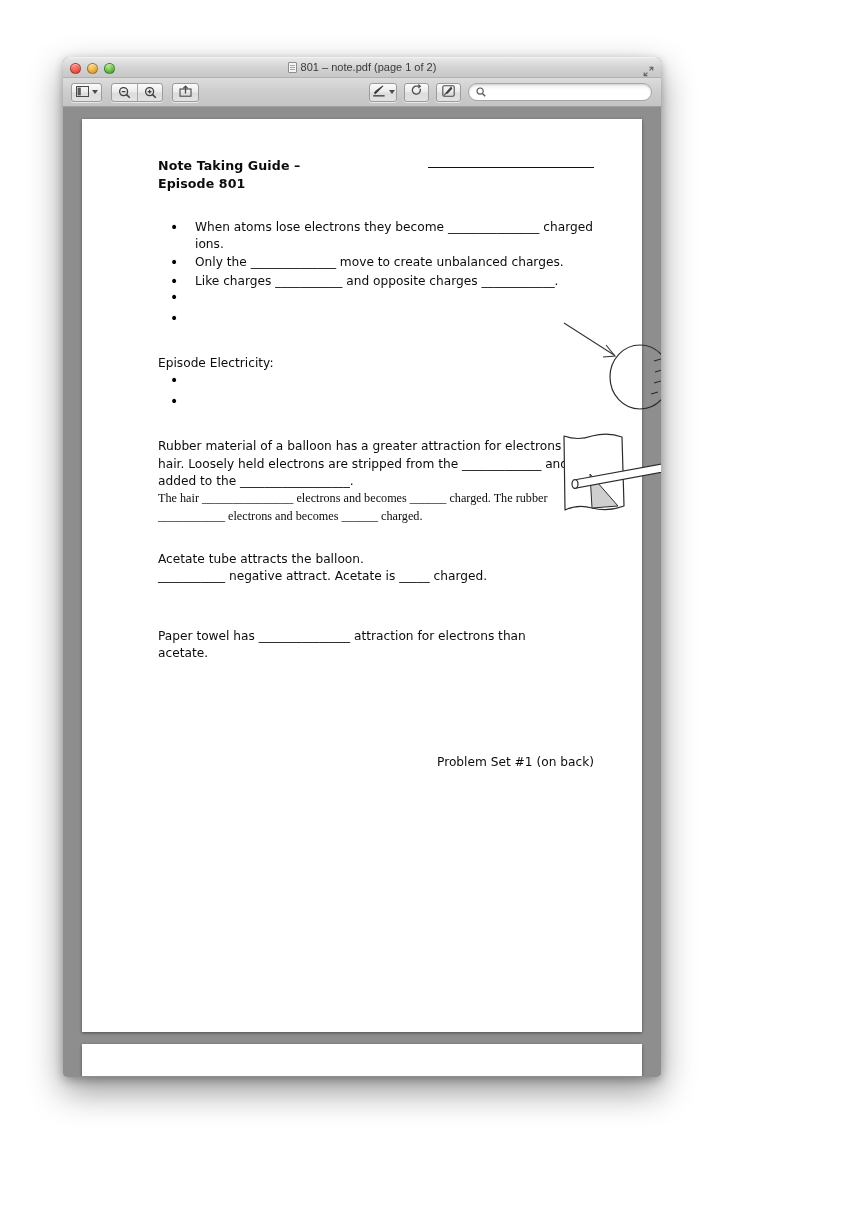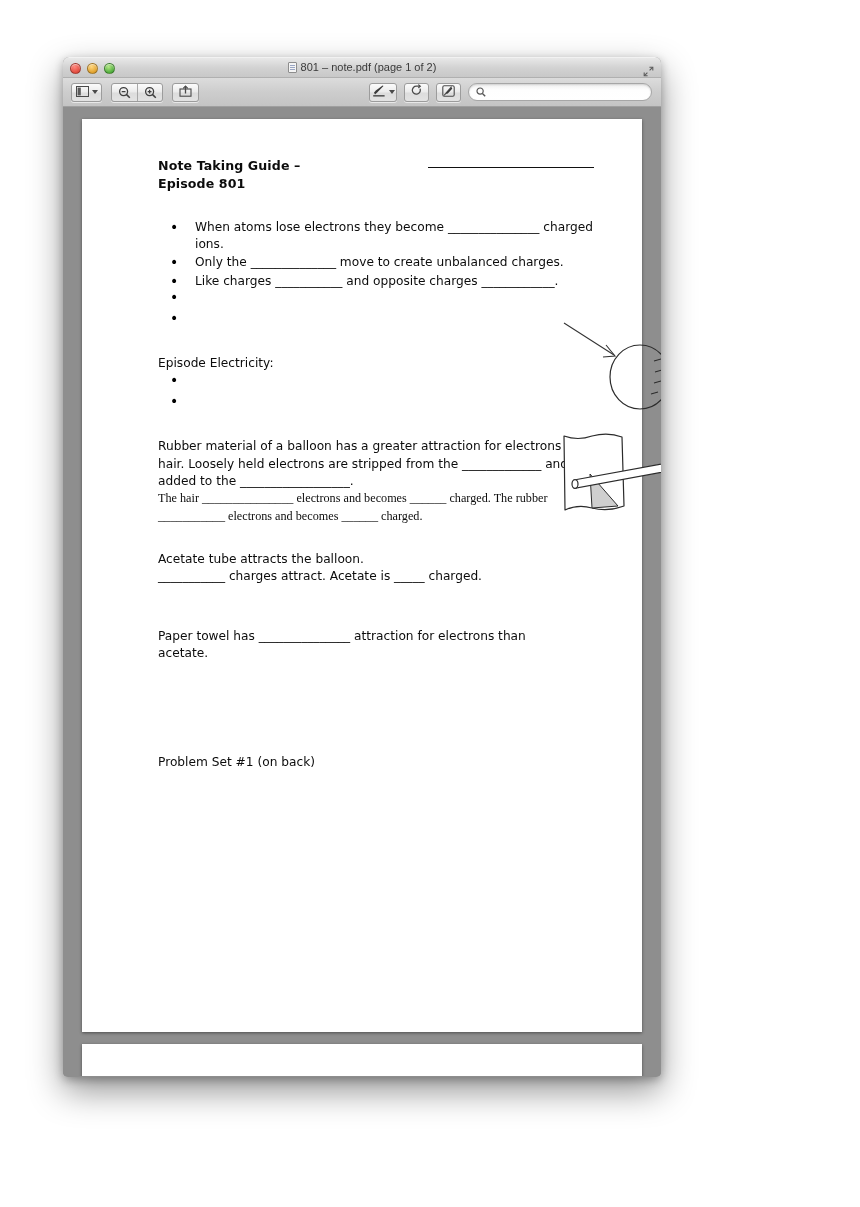--- a/index.html
+++ b/index.html
@@ -321,26 +321,26 @@
           <div class="sec-head">Episode Electricity:</div>
           <ul class="blanklist">
             <li></li>
             <li></li>
           </ul>
 
           <div class="para">Rubber material of a balloon has a greater attraction for electrons than hair. Loosely held electrons are stripped from the _____________ and added to the __________________.</div>
           <div class="para tight">The hair _______________ electrons and becomes ______ charged.  The rubber ___________ electrons and becomes ______ charged.</div>
 
           <div class="para" style="margin-top:26px; white-space:pre-line;">Acetate tube attracts the balloon.
-___________ charges attract.  Acetate is _____ charged.</div>
+___________ negative attract.  Acetate is _____ charged.</div>
 
           <div class="para" style="margin-top:42px; max-width:380px;">Paper towel has _______________ attraction for electrons than acetate.</div>
 
 
-          <div class="para" style="margin-top:92px;">Problem Set #1  (on back)</div>
+          <div class="para" style="margin-top:92px;text-align:right;">Problem Set #1  (on back)</div>
 
           <div class="fig-balloon">
             <svg width="220" height="100" viewBox="0 0 220 100">
 
               <path d="M2 6 L52 38" fill="none" stroke="#333" stroke-width="1.1"></path>
               <path d="M44 28 L53 39 L41 40" fill="none" stroke="#333" stroke-width="1.1"></path>
 
               <ellipse cx="78" cy="60" rx="30" ry="32" fill="none" stroke="#2b2b2b" stroke-width="1.2"></ellipse>
 
               <path d="M92 44 L99 42" stroke="#2b2b2b" stroke-width="1.1"></path>

